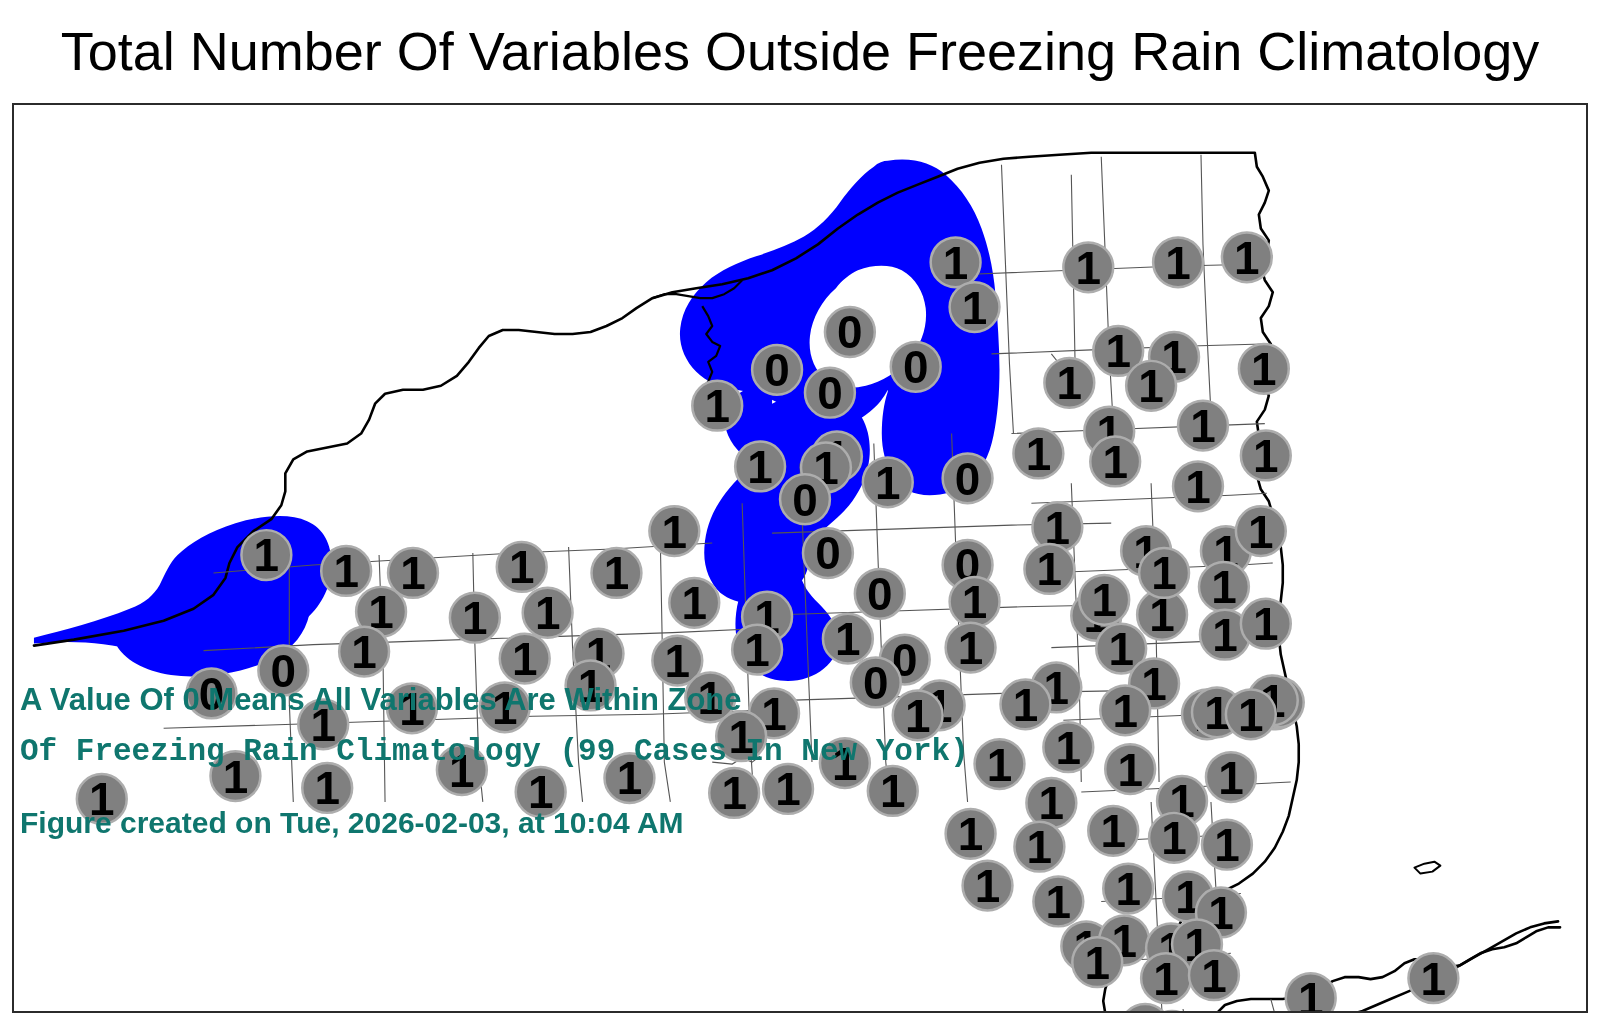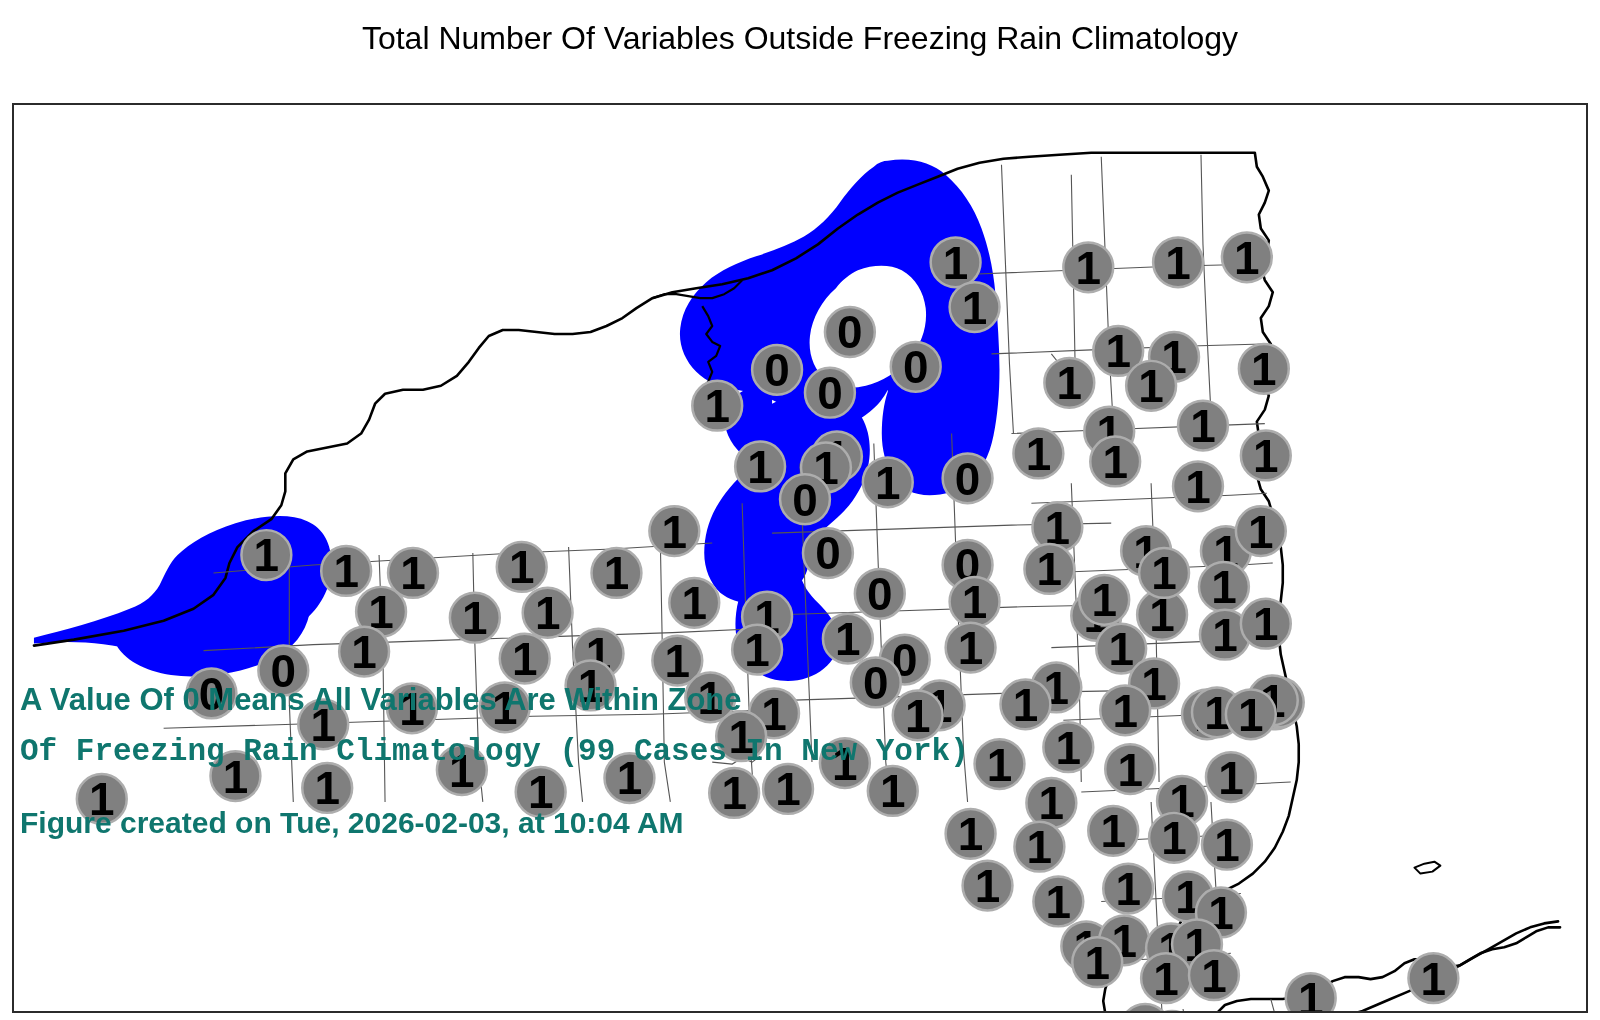--- a/index.html
+++ b/index.html
@@ -17,21 +17,21 @@
     height: 1020px;
     background: #ffffff;
   }
   #figure-title {
     position: absolute;
     left: 0;
     top: 20px;
     width: 1600px;
     text-align: center;
     font-family: "Liberation Sans", sans-serif;
-    font-size: 32px;
+    font-size: 54px;
     font-weight: 400;
     color: #000000;
     letter-spacing: 0px;
     white-space: nowrap;
   }
   #map-frame {
     position: absolute;
     left: 12px;
     top: 103px;
     width: 1576px;

